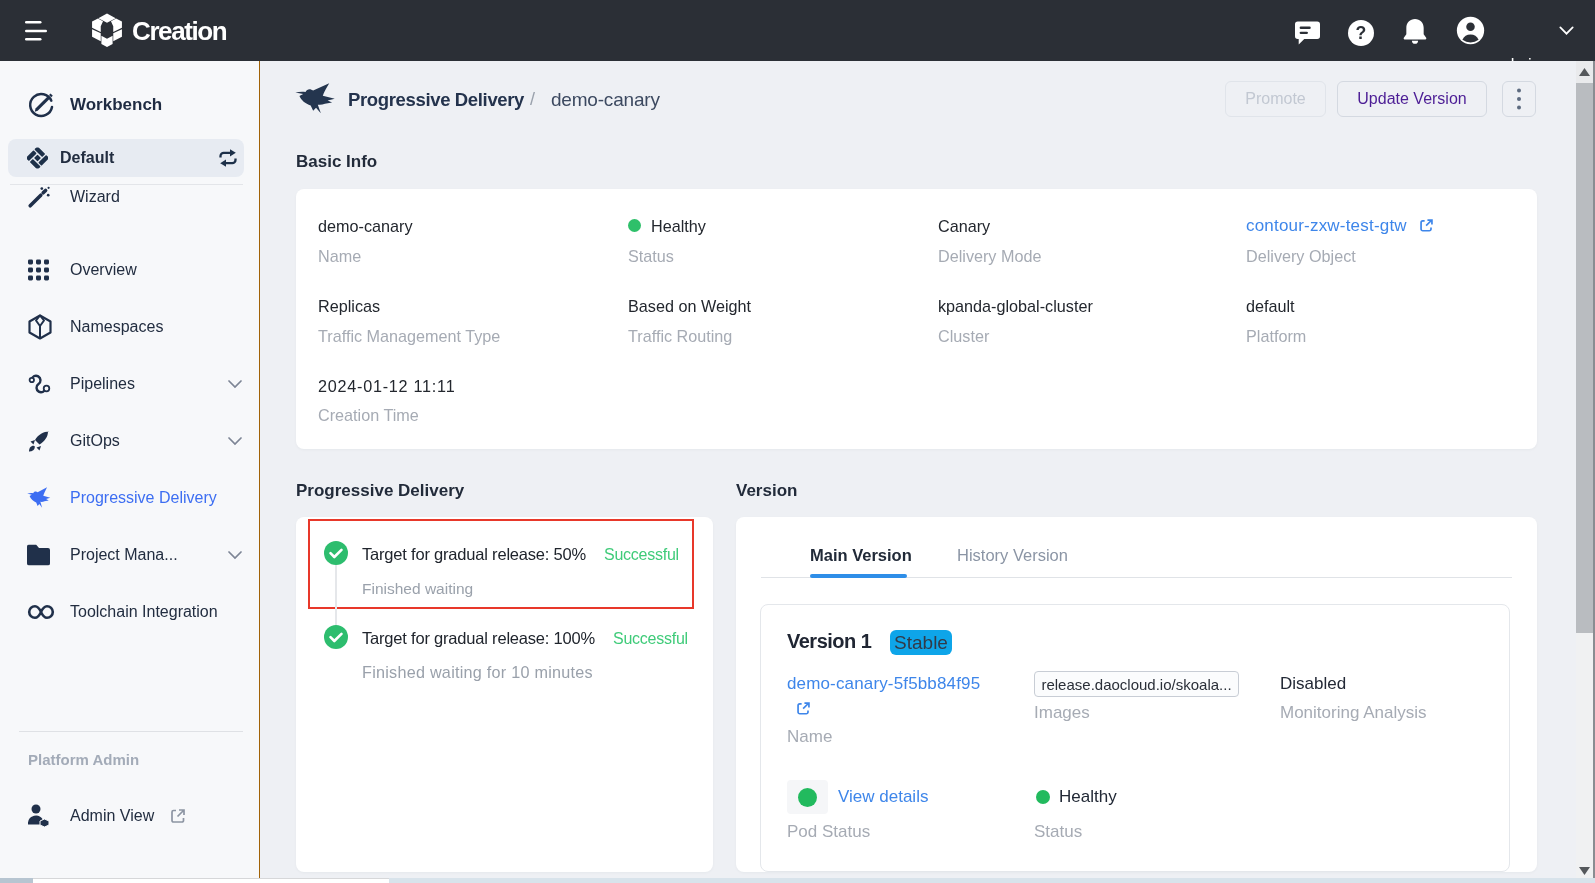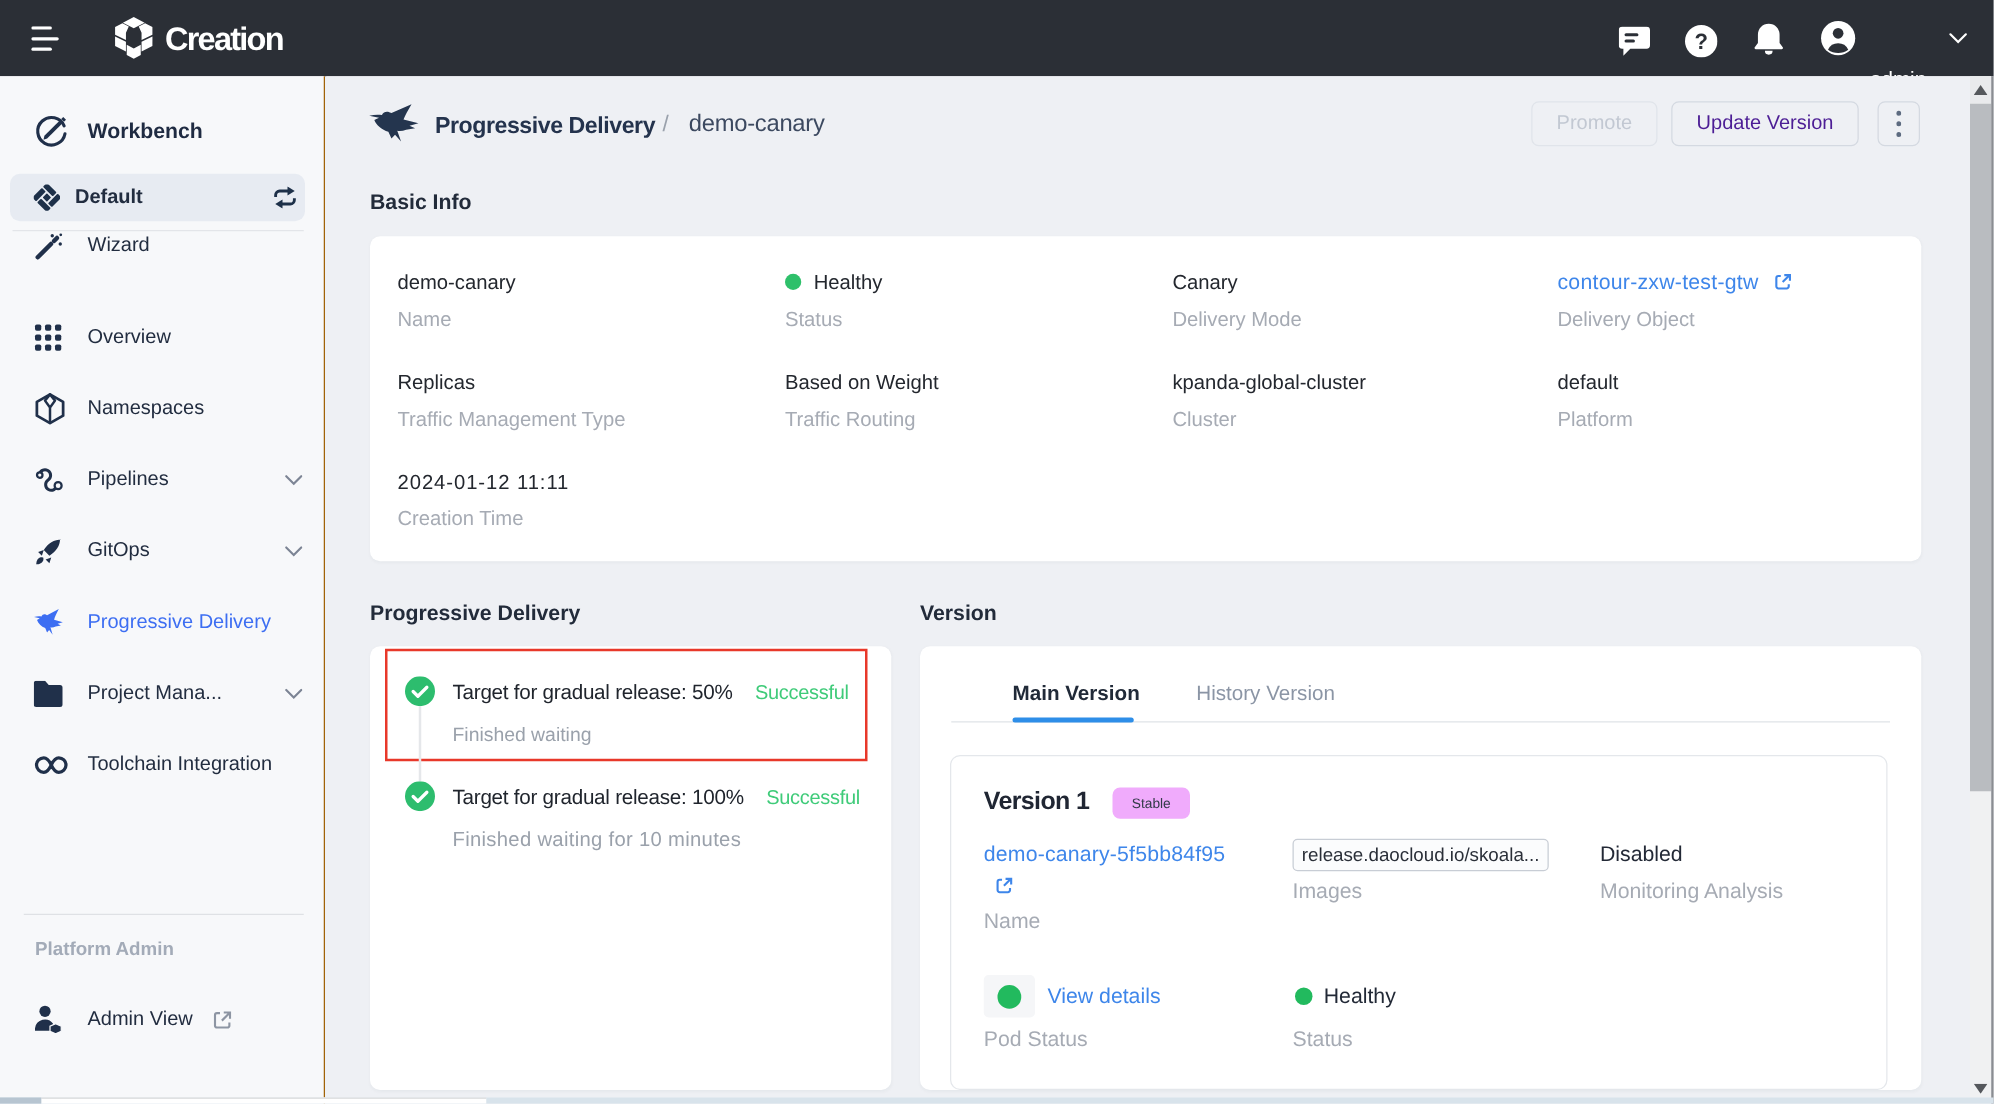--- a/index.html
+++ b/index.html
@@ -272,21 +272,21 @@
 <div class="abs" style="left:362px; top:663px; font-size:16.2px; color:#9aa1ab; letter-spacing:0.25px;">Finished waiting for 10 minutes</div>
 
 <div class="card" style="left:736px; top:517px; width:801px; height:355px;"></div>
 <div class="abs" style="left:810px; top:546px; font-size:16.5px; font-weight:bold; color:#212a38;">Main Version</div>
 <div class="abs" style="left:957px; top:546px; font-size:16.5px; color:#8b95a5;">History Version</div>
 <div class="abs" style="left:761px; top:577px; width:751px; height:1px; background:#e0e3e7;"></div>
 <div class="abs" style="left:810px; top:574px; width:97px; height:4px; border-radius:2px; background:#2e8ee8;"></div>
 
 <div class="abs" style="left:760px; top:604px; width:750px; height:268px; border:1.5px solid #e4e7eb; border-radius:8px;"></div>
 <div class="abs" style="left:787px; top:630px; font-size:20px; font-weight:bold; color:#202633; letter-spacing:-0.5px;">Version 1</div>
-<div class="abs" style="left:890px; top:630px; width:62px; height:25px; background:#f0abfc; border-radius:6px; font-size:11px; color:#323a48; display:flex; align-items:center; justify-content:center;">Stable</div>
+<div class="abs" style="left:890px; top:630px; width:62px; height:25px; background:#0ea5e9; border-radius:6px; font-size:19px; color:#323a48; display:flex; align-items:center; justify-content:center;">Stable</div>
 
 <div class="abs" style="left:787px; top:674px; font-size:17px; letter-spacing:0.15px;"><span class="link">demo-canary-5f5bb84f95</span></div>
 <svg class="abs" style="left:796px; top:701px;" width="15" height="15" viewBox="0 0 16 16">
   <path d="M6 3 H4 A1.8 1.8 0 0 0 2.2 4.8 v7 A1.8 1.8 0 0 0 4 13.6 h7 a1.8 1.8 0 0 0 1.8 -1.8 V10" stroke="#3e86ea" stroke-width="1.8" fill="none"></path>
   <path d="M9 2.2 h4.8 V7 M13.4 2.4 L7.6 8.2" stroke="#3e86ea" stroke-width="1.8" fill="none"></path>
 </svg>
 <div class="abs lab" style="left:787px; top:727px; font-size:17px;">Name</div>
 
 <div class="abs" style="left:1034px; top:671px; width:205px; height:26px; border:1px solid #c8cdd5; border-radius:4px; background:#fbfcfd; font-size:15px; color:#2a2f38; display:flex; align-items:center; justify-content:center;">release.daocloud.io/skoala...</div>
 <div class="abs lab" style="left:1034px; top:703px; font-size:17px;">Images</div>

